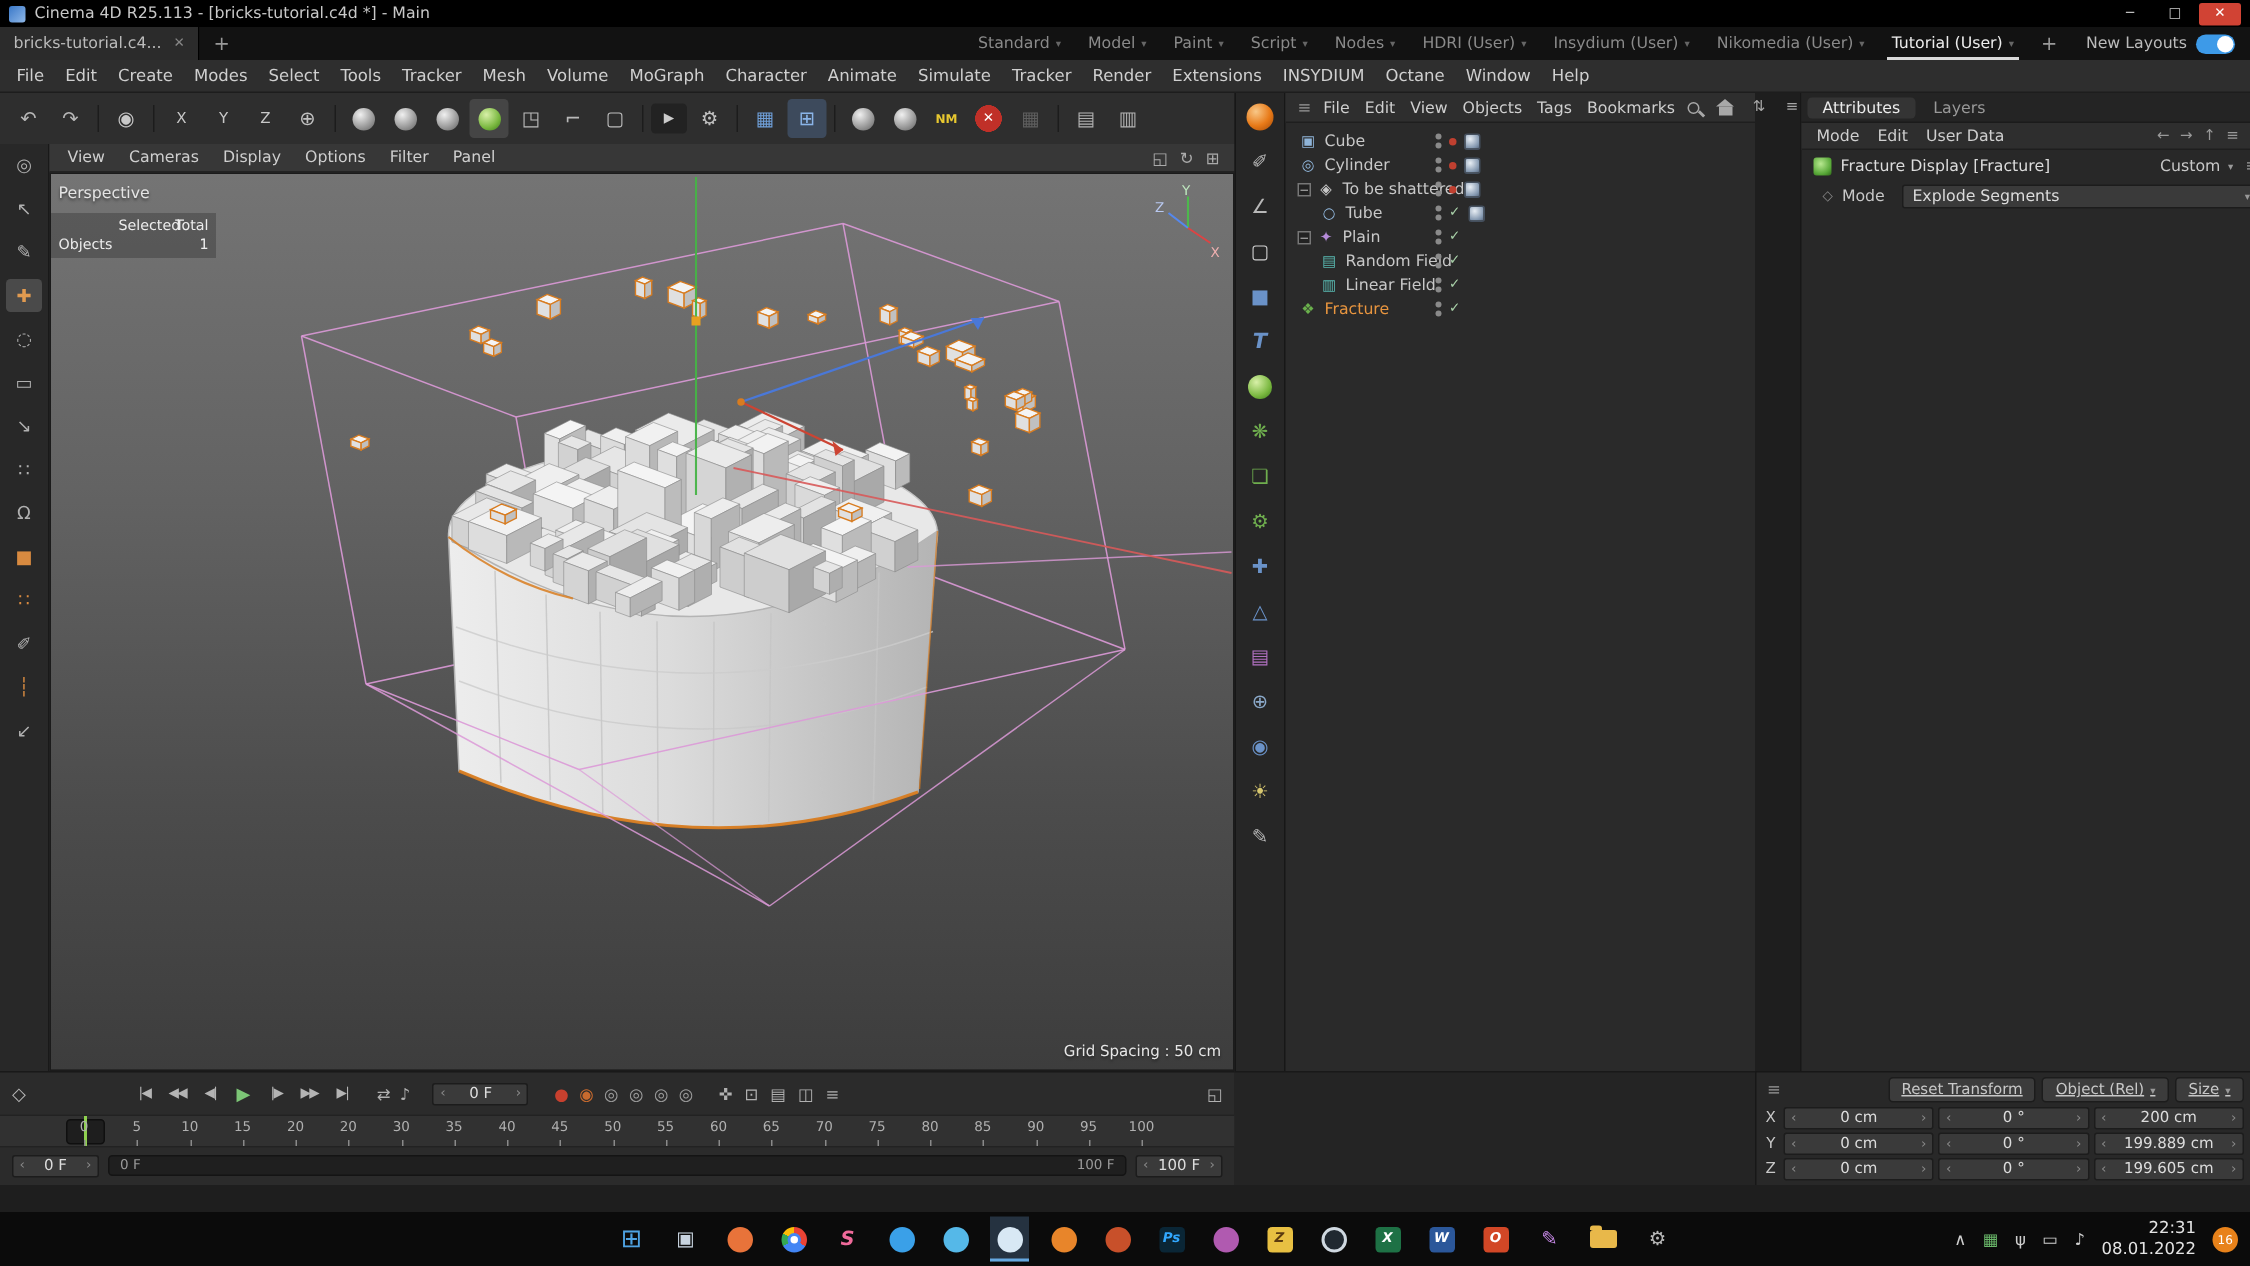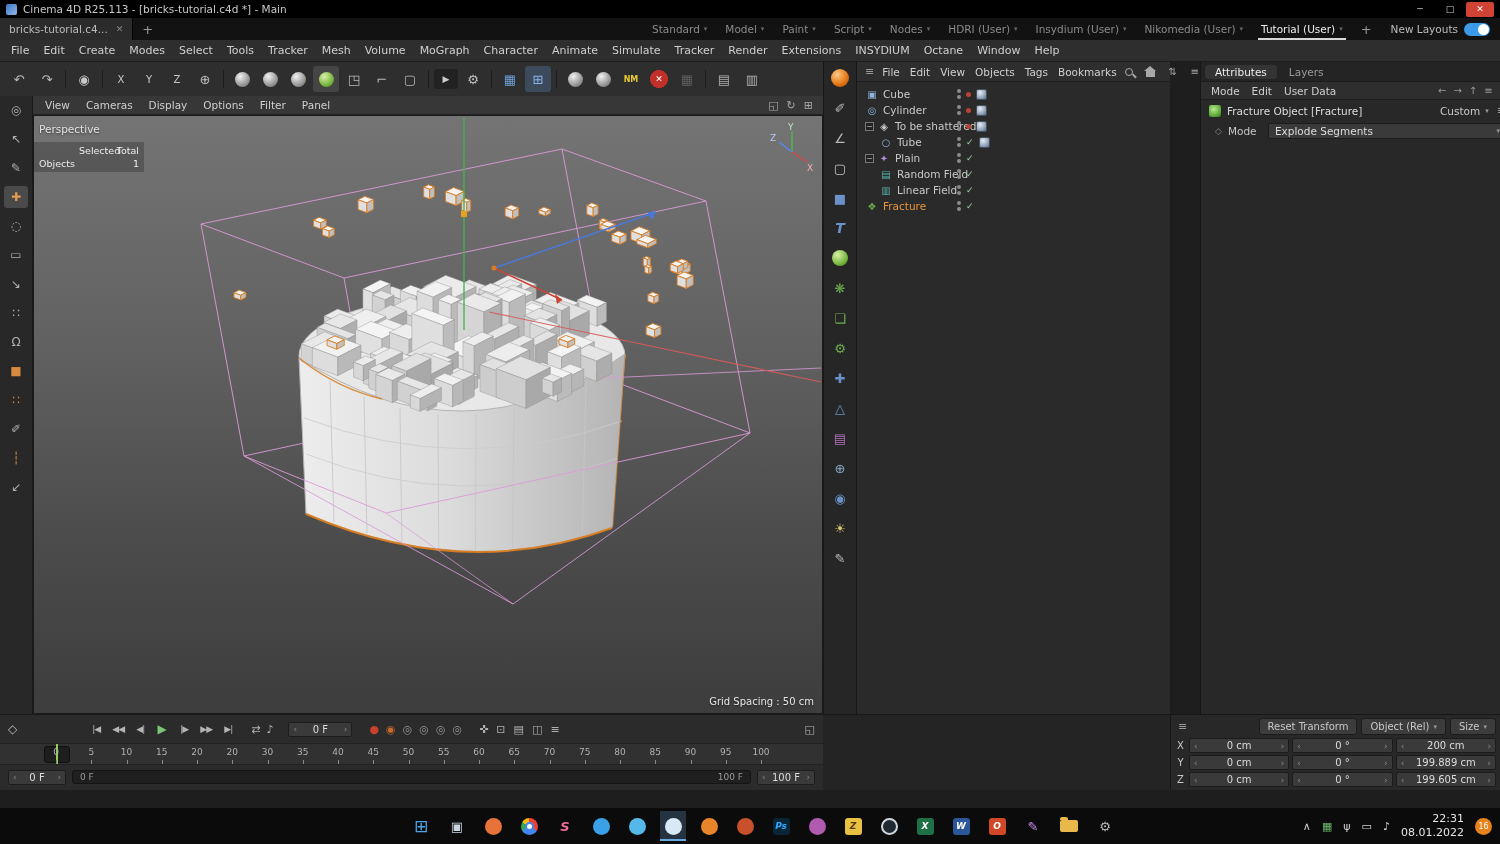--- a/index.html
+++ b/index.html
@@ -120,21 +120,21 @@
 .props-heading{padding:8px 8px 6px;color:#dadada;}
 .prop-row{display:flex;align-items:center;gap:6px;padding:2px 10px 2px 14px;}
 .prop-dot{color:#888;font-size:9px;}
 .prop-label{color:#c8c8c8;width:34px;}
 .select{flex:1;display:flex;align-items:center;justify-content:space-between;background:#3a3a3a;border:1px solid #1c1c1c;border-radius:2px;padding:1px 6px;color:#dcdcdc;}
 .select .caret{color:#999;font-size:7px;}
 
 
 .coords{position:absolute;left:1170px;top:714px;width:330px;height:76px;background:#282828;border-left:1px solid #171717;border-top:1px solid #171717;padding:3px 4px;font-size:10px;}
 .coord-top{display:flex;align-items:center;gap:4px;margin-bottom:3px;}
-.btn{background:#3c3c3c;border:1px solid #1c1c1c;border-radius:3px;color:#c8c8c8;font-size:10px;padding:2px 8px;display:flex;align-items:center;gap:4px;}
+.btn{background:#3c3c3c;border:1px solid #1c1c1c;border-radius:3px;color:#c8c8c8;font-size:10px;padding:2px 8px;display:flex;align-items:center;gap:4px;text-decoration:underline;}
 .btn .caret{font-size:7px;color:#999;}
 .spacer{flex:1;}
 .coord-row{display:flex;align-items:center;gap:3px;margin-bottom:2px;}
 .axis-label{width:11px;color:#c8c8c8;text-align:center;}
 .num-field{flex:1;display:flex;align-items:center;justify-content:space-between;background:#3a3a3a;border:1px solid #1c1c1c;border-radius:2px;padding:0 4px;height:15px;color:#dcdcdc;}
 .num-field i{color:#8a8a8a;font-style:normal;font-size:9px;}
 .num-field b{font-weight:normal;font-size:10px;white-space:nowrap;}
 
 
 .timeline{position:absolute;left:0;top:714px;width:823px;height:76px;background:#2b2b2b;border-top:1px solid #191919;}
@@ -931,21 +931,21 @@
       <span class="attr-nav">
           <span>←</span>
           <span>→</span>
           <span>↑</span>
           <span>≡</span>
           <span>◱</span>
         </span>
     </div>
     <div class="attr-title">
       <span class="fracture-ico"></span>
-      <span>Fracture Object [Fracture]</span>
+      <span>Fracture Display [Fracture]</span>
       <span class="custom-dd">
         <span>Custom</span>
         <span class="caret">▾</span>
         <span class="panel-ico">≡</span>
       </span>
     </div>
     <div class="prop-row">
       <span class="prop-dot">◇</span>
       <span class="prop-label">Mode</span>
       <span class="select">

